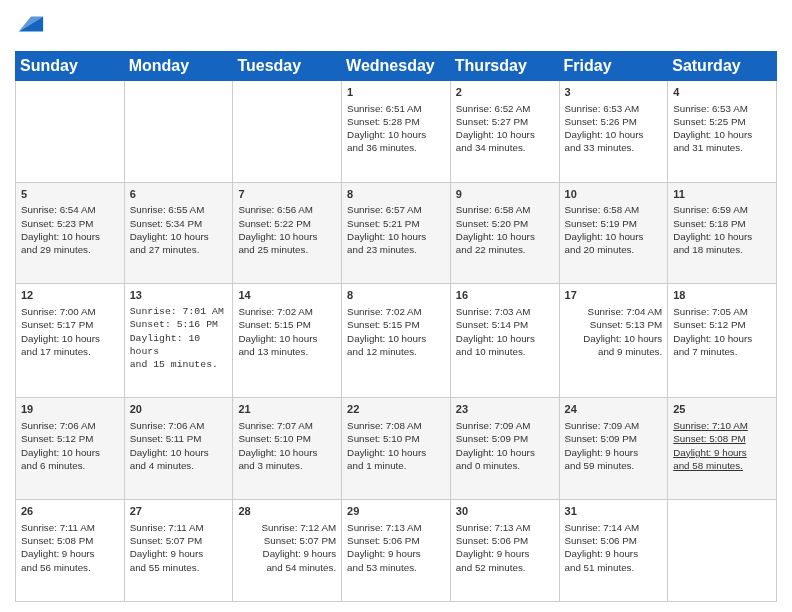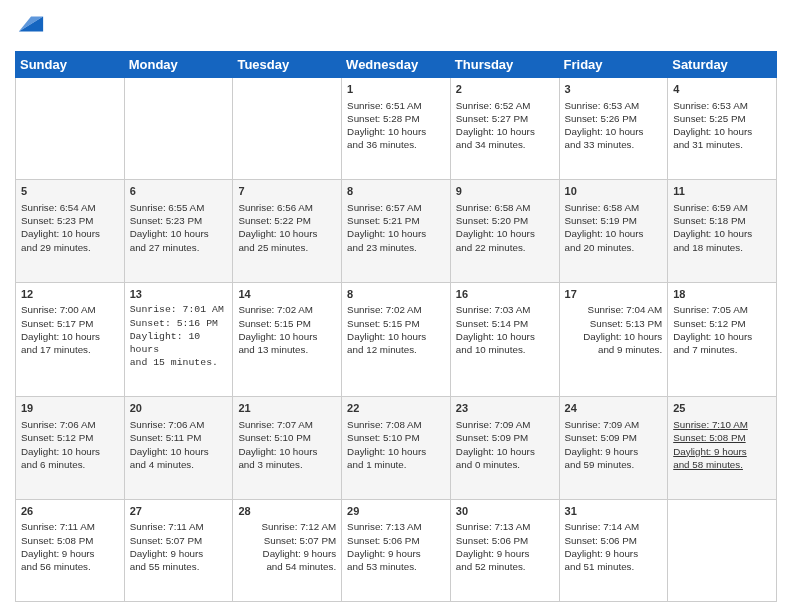--- a/index.html
+++ b/index.html
@@ -57,21 +57,21 @@
       width: 100%;
       border-collapse: collapse;
       flex: 1;
       font-size: 10.5px;
     }
     .calendar thead th {
       background-color: #1565c0;
       color: #fff;
       padding: 5px 4px;
       text-align: left;
-      font-size: 13px;
+      font-size: 16px;
       font-weight: bold;
       border: 1px solid #1565c0;
     }
     .calendar tbody td {
       border: 1px solid #ccc;
       vertical-align: top;
       padding: 4px 5px;
       width: calc(100% / 7);
       height: 82px;
       color: #333;
@@ -171,21 +171,21 @@
           <td>
             <span class="day-number">5</span>
             <div class="day-info" style="white-space: pre-line;">Sunrise: 6:54 AM
 Sunset: 5:23 PM
 Daylight: 10 hours
 and 29 minutes.</div>
           </td>
           <td>
             <span class="day-number">6</span>
             <div class="day-info" style="white-space: pre-line;">Sunrise: 6:55 AM
-Sunset: 5:23 PM
+Sunset: 5:34 PM
 Daylight: 10 hours
 and 27 minutes.</div>
           </td>
           <td>
             <span class="day-number">7</span>
             <div class="day-info" style="white-space: pre-line;">Sunrise: 6:56 AM
 Sunset: 5:22 PM
 Daylight: 10 hours
 and 25 minutes.</div>
           </td>

